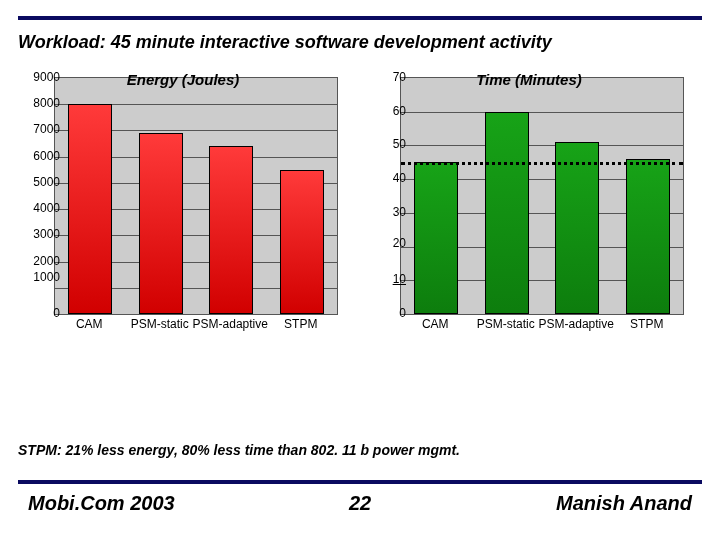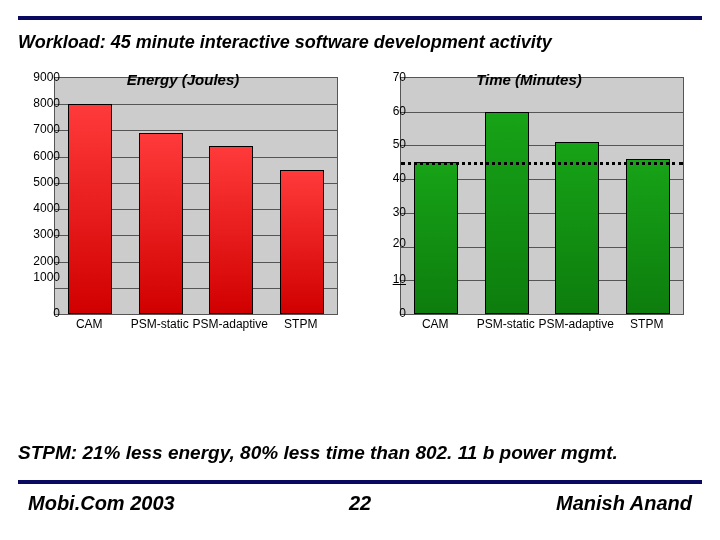--- a/index.html
+++ b/index.html
@@ -109,21 +109,21 @@
     width: 100%;
     height: 0;
     border-top: 3px dotted #000;
     z-index: 5;
   }
   .conclusion {
     position: absolute;
     left: 18px;
     right: 18px;
     top: 442px;
-    font-size: 19px;
+    font-size: 14px;
     font-weight: bold;
     font-style: italic;
   }
   .footer-rule {
     position: absolute;
     left: 18px;
     right: 18px;
     top: 480px;
     height: 4px;
     background: #0a0a60;

